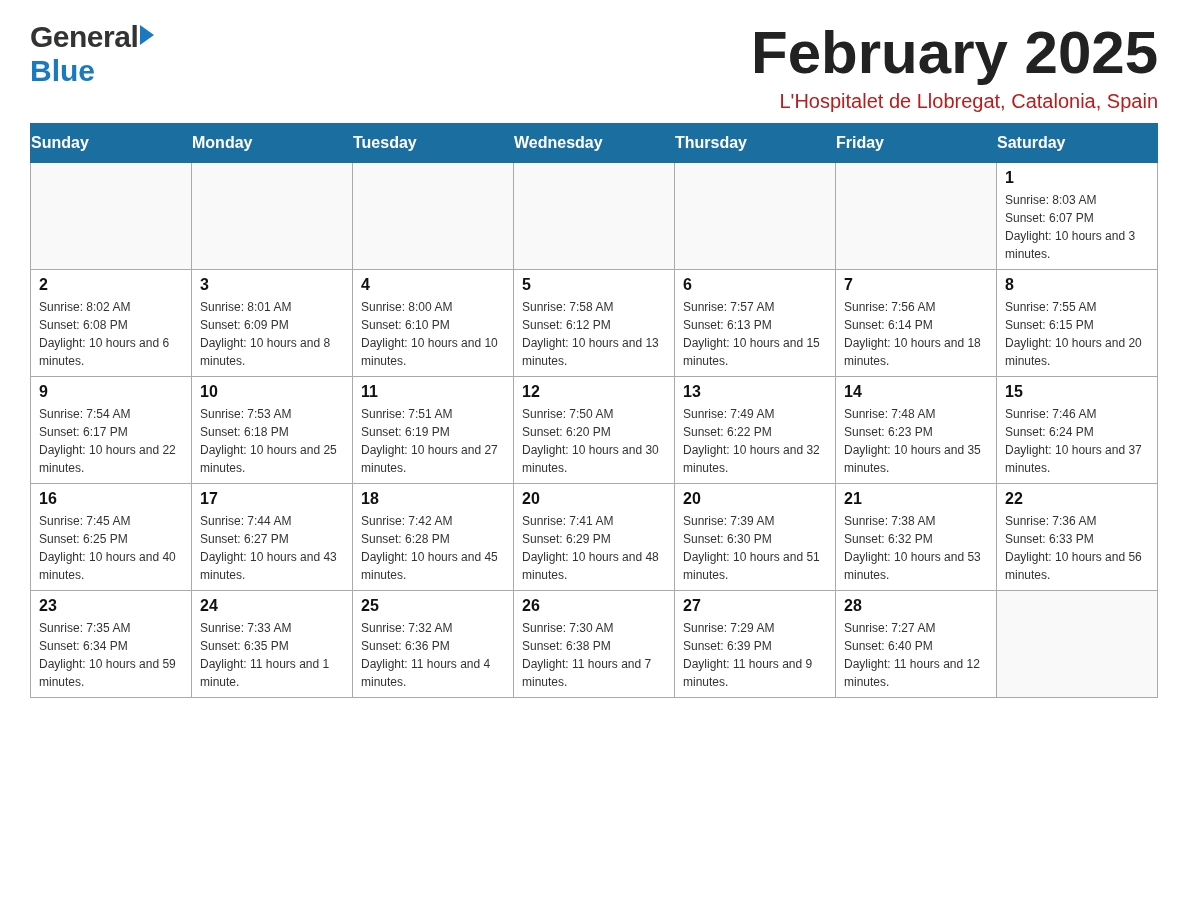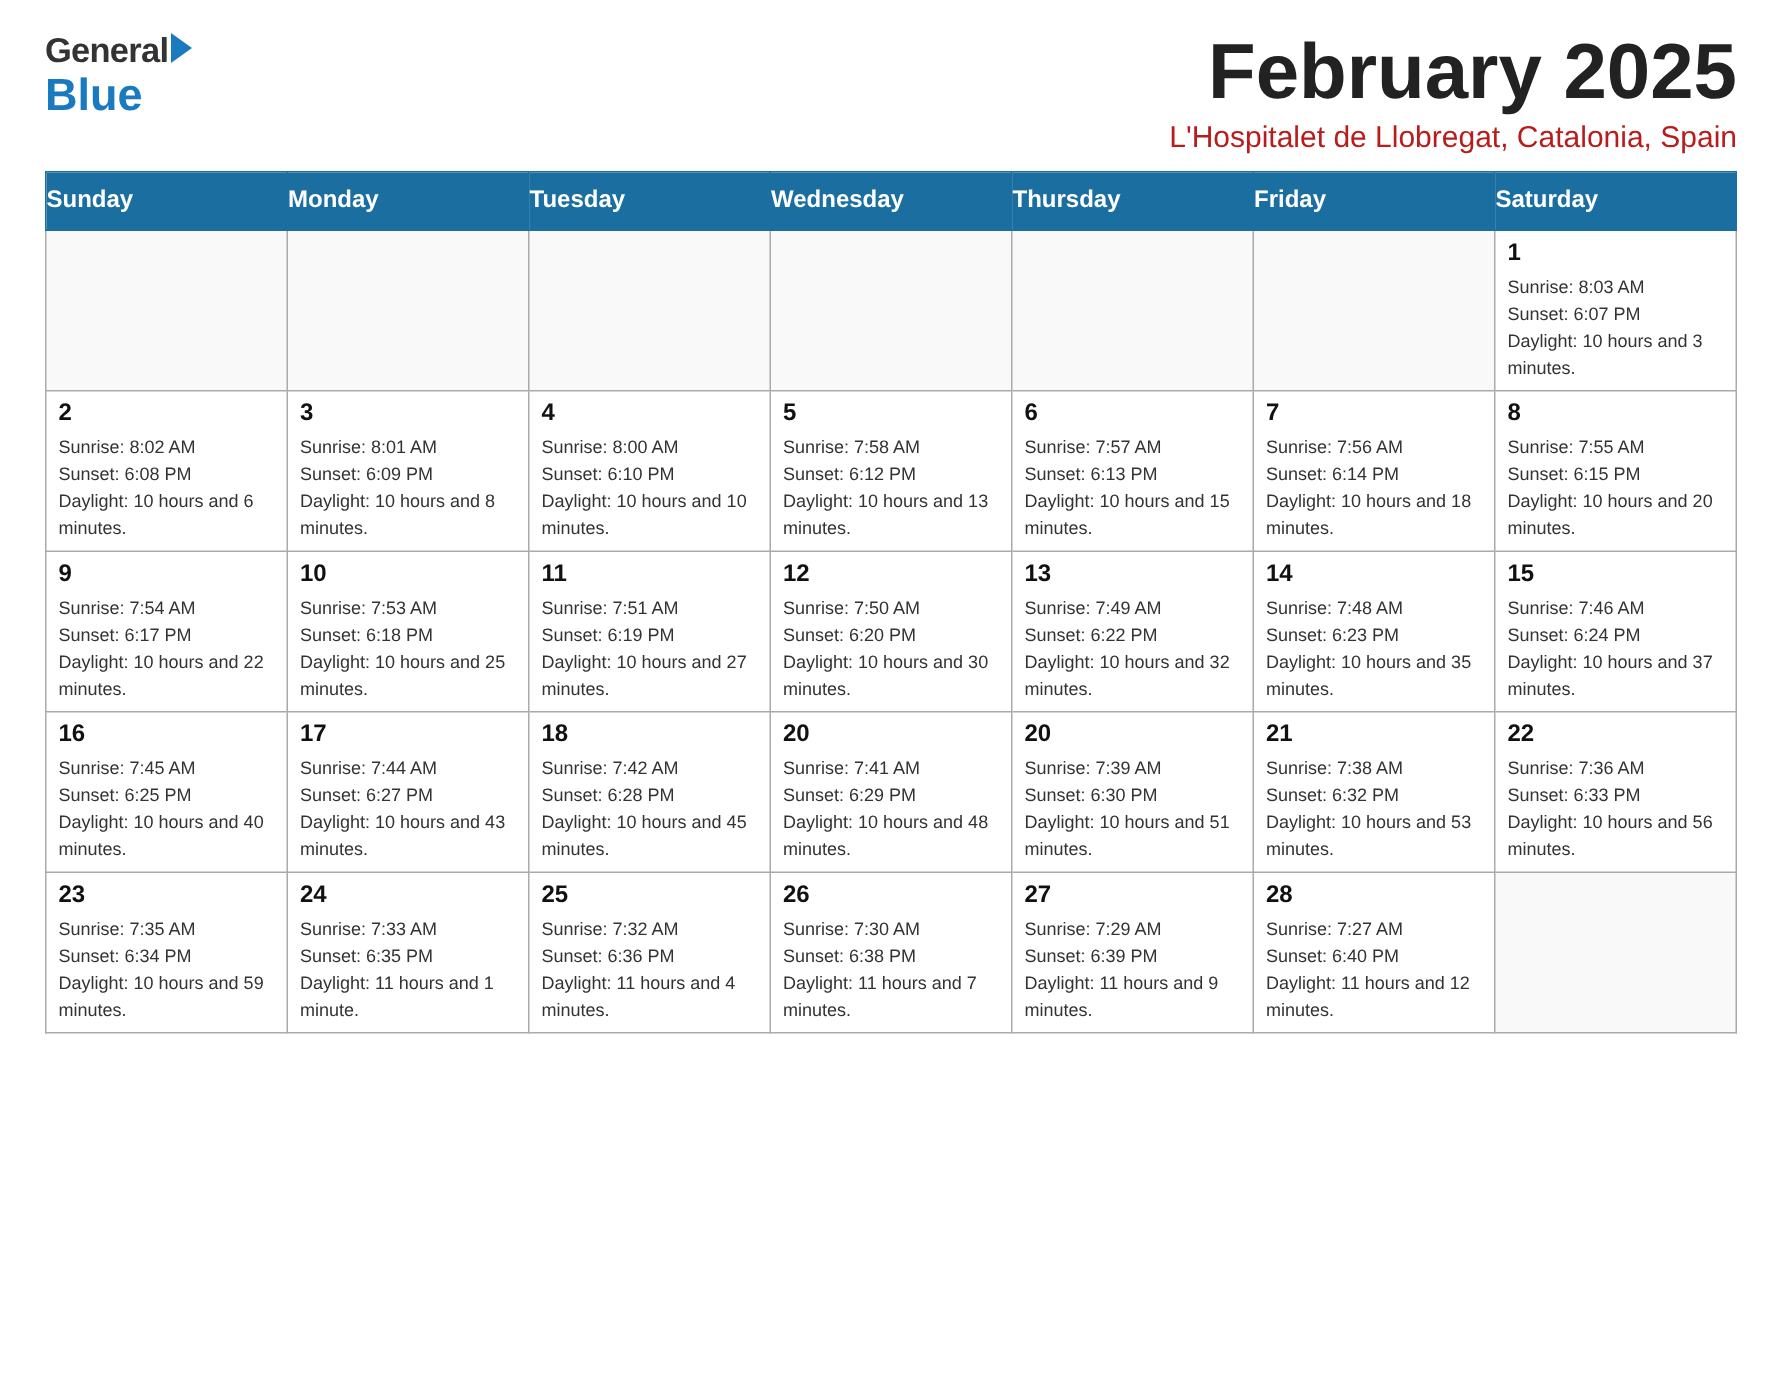--- a/index.html
+++ b/index.html
@@ -18,21 +18,21 @@
     }
     .logo {
       display: flex;
       flex-direction: column;
       align-items: flex-start;
     }
     .title-block {
       text-align: right;
     }
     .title-block h1 {
-      font-size: 52px;
+      font-size: 60px;
       font-weight: bold;
       color: #222;
       line-height: 1.1;
     }
     .title-block h2 {
       font-size: 20px;
       font-weight: normal;
       color: #b91c1c;
       margin-top: 4px;
     }
@@ -73,21 +73,21 @@
     .day-info {
       font-size: 12px;
       color: #333;
       line-height: 1.5;
     }
     .logo-row {
       display: flex;
       align-items: center;
     }
     .logo-general {
-      font-size: 23px;
+      font-size: 30px;
       font-weight: bold;
       color: #333;
       letter-spacing: -0.5px;
     }
     .logo-triangle-right {
       display: inline-block;
       width: 0;
       height: 0;
       border-top: 10px solid transparent;
       border-bottom: 10px solid transparent;

